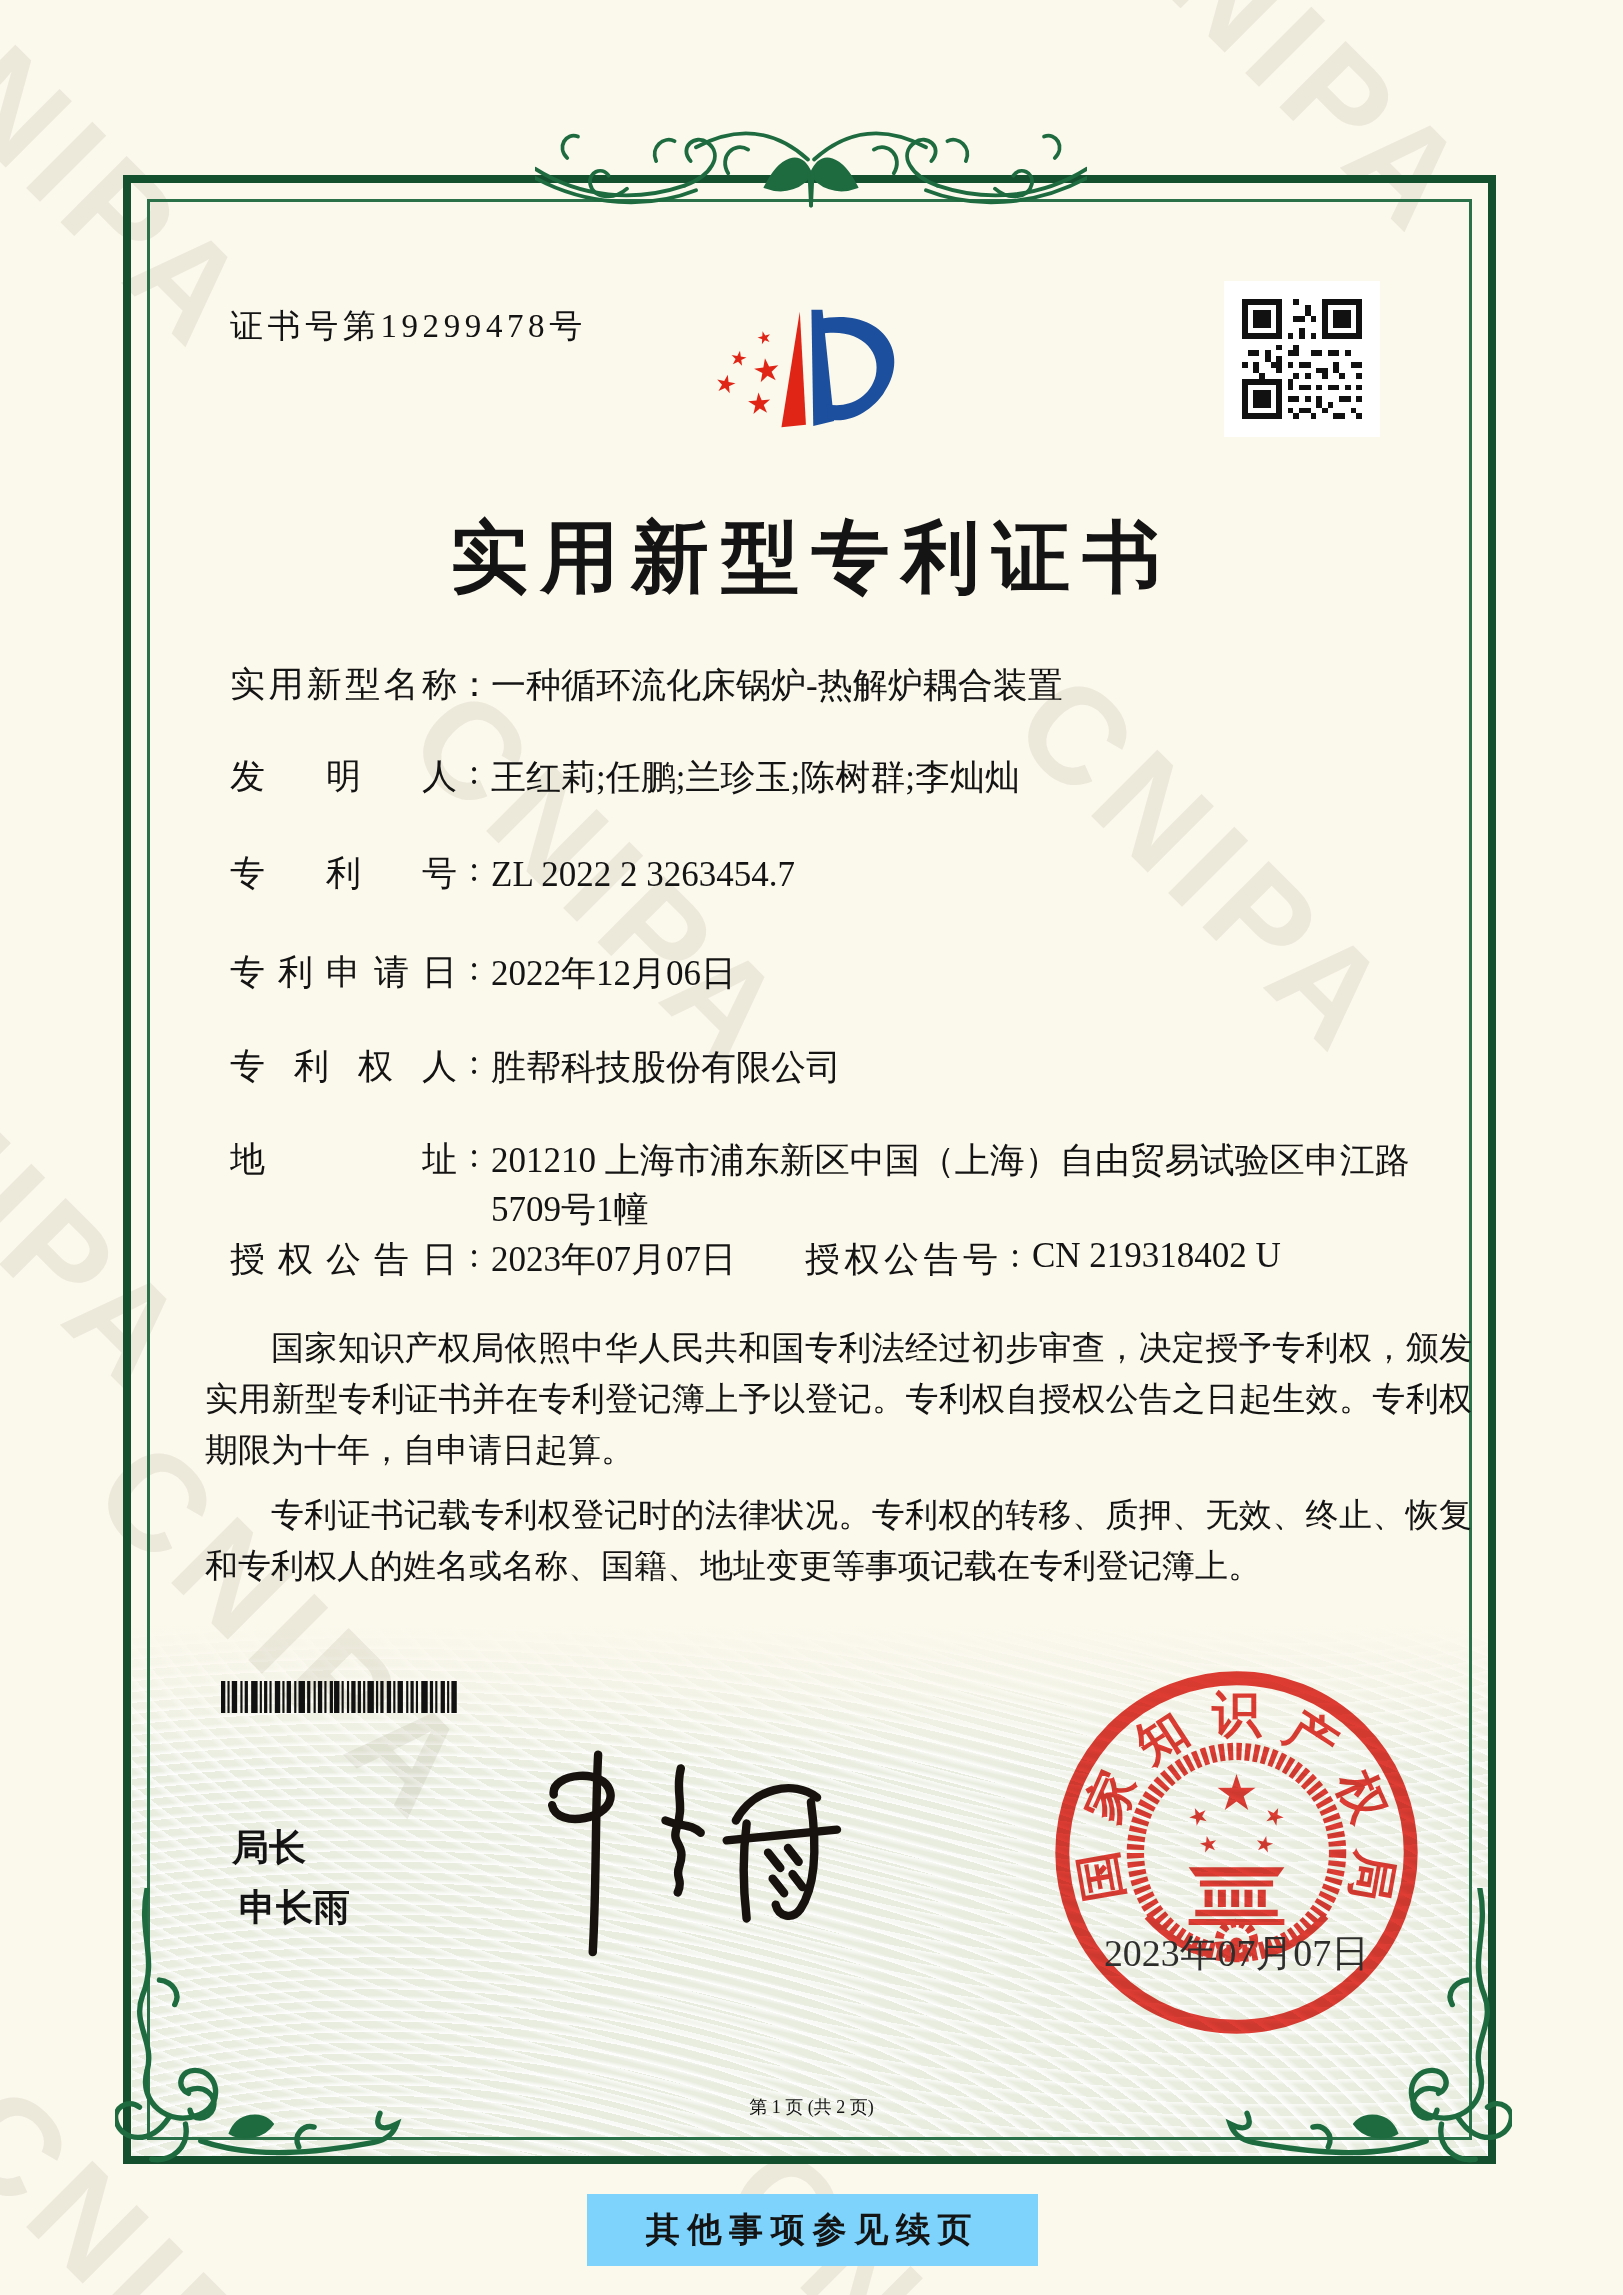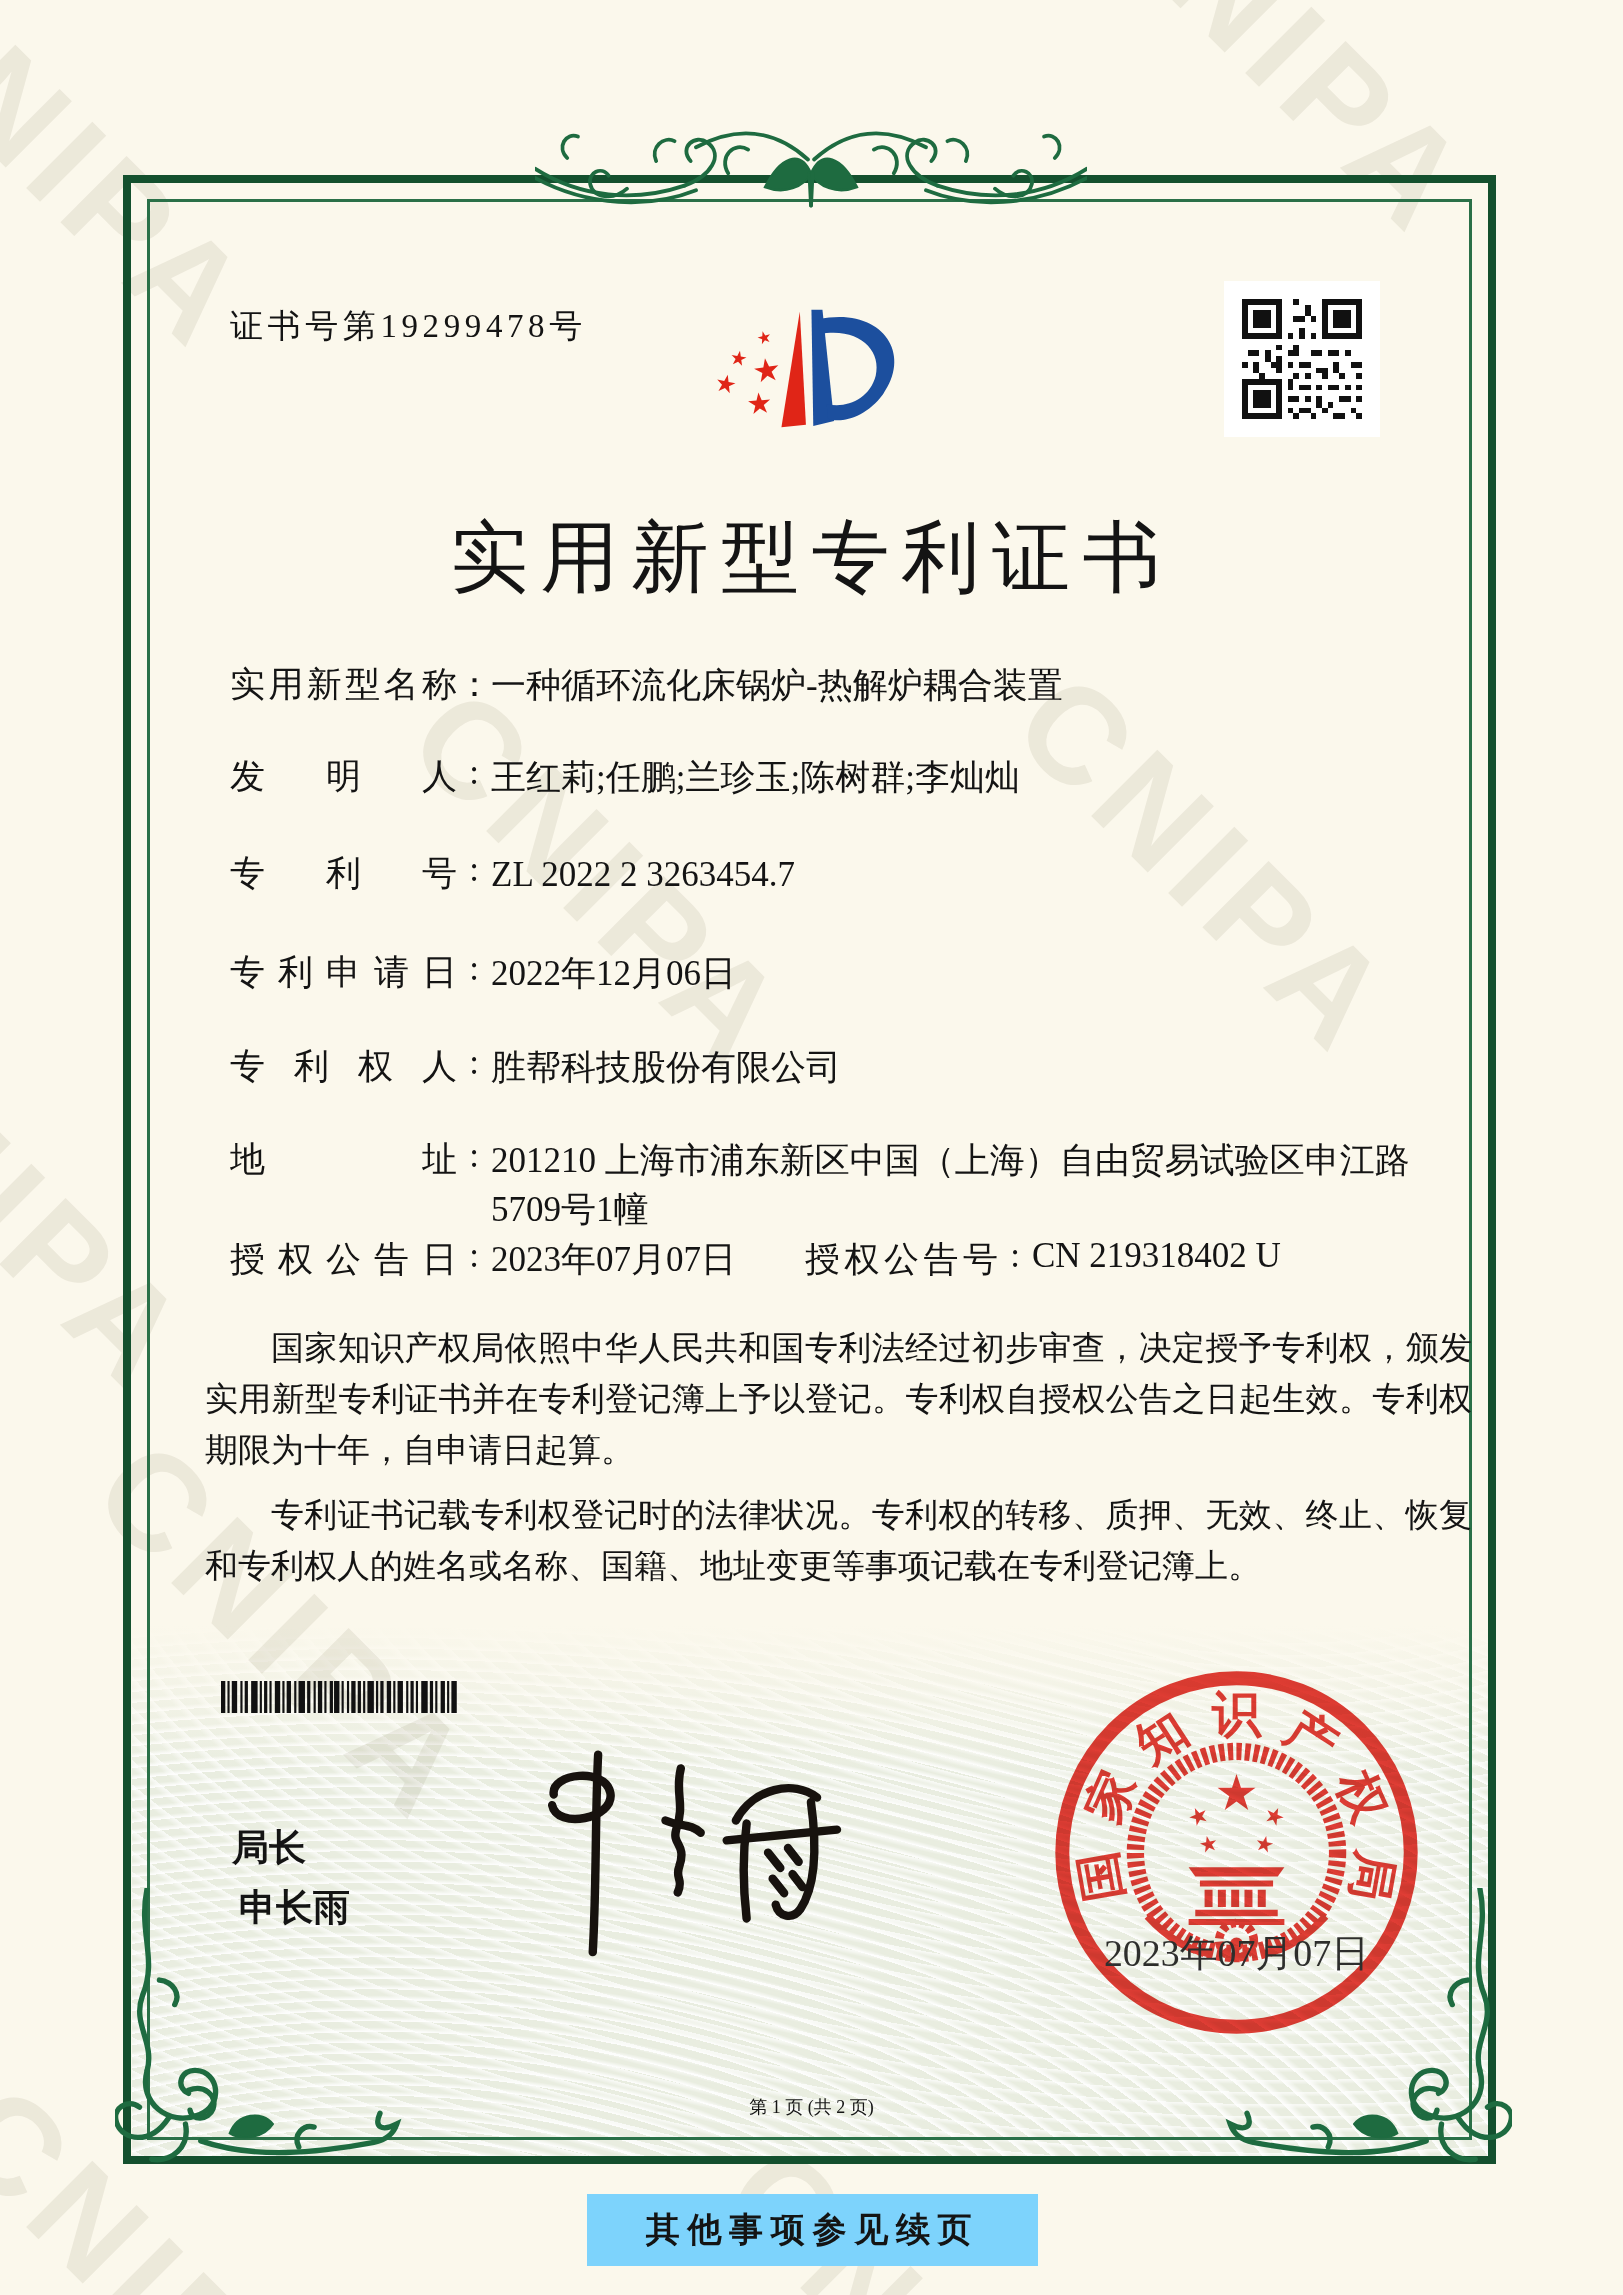--- a/index.html
+++ b/index.html
@@ -21,21 +21,21 @@
     background:linear-gradient(#FBF8EC,rgba(251,248,236,0));}
 
   
   .frame-outer{position:absolute;left:123px;top:175px;width:1357px;height:1973px;
       border:8.4px solid #14502E;z-index:3;pointer-events:none;}
   .frame-inner{position:absolute;left:16px;top:16px;right:16px;bottom:16px;border:3.1px solid #2A7048;}
 
   
   .cert-no{position:absolute;left:230px;top:304px;font-size:33px;letter-spacing:4.6px;z-index:4;}
   .title{position:absolute;left:0;top:506px;width:100%;text-align:center;font-size:78px;
-         font-weight:normal;letter-spacing:12.3px;z-index:4;}
+         font-weight:bold;letter-spacing:12.3px;z-index:4;}
   .field{position:absolute;left:230px;font-size:35px;z-index:4;}
   .flabel{display:inline-block;width:227px;text-align:justify;text-align-last:justify;vertical-align:top;}
   .fcolon{display:inline-block;width:34px;text-align:center;vertical-align:top;}
   .fvalue{display:inline-block;width:943px;vertical-align:top;line-height:49px;}
   .grant-no-group{position:absolute;left:575px;top:0;white-space:nowrap;}
   .glabel{display:inline-block;width:193px;text-align:justify;text-align-last:justify;vertical-align:top;}
   .paras{position:absolute;left:205px;top:1323px;width:1267px;font-size:33px;line-height:51px;
          text-align:justify;z-index:4;}
   .paras p{margin:0;text-indent:2em;}
   .paras p + p{margin-top:14px;}

